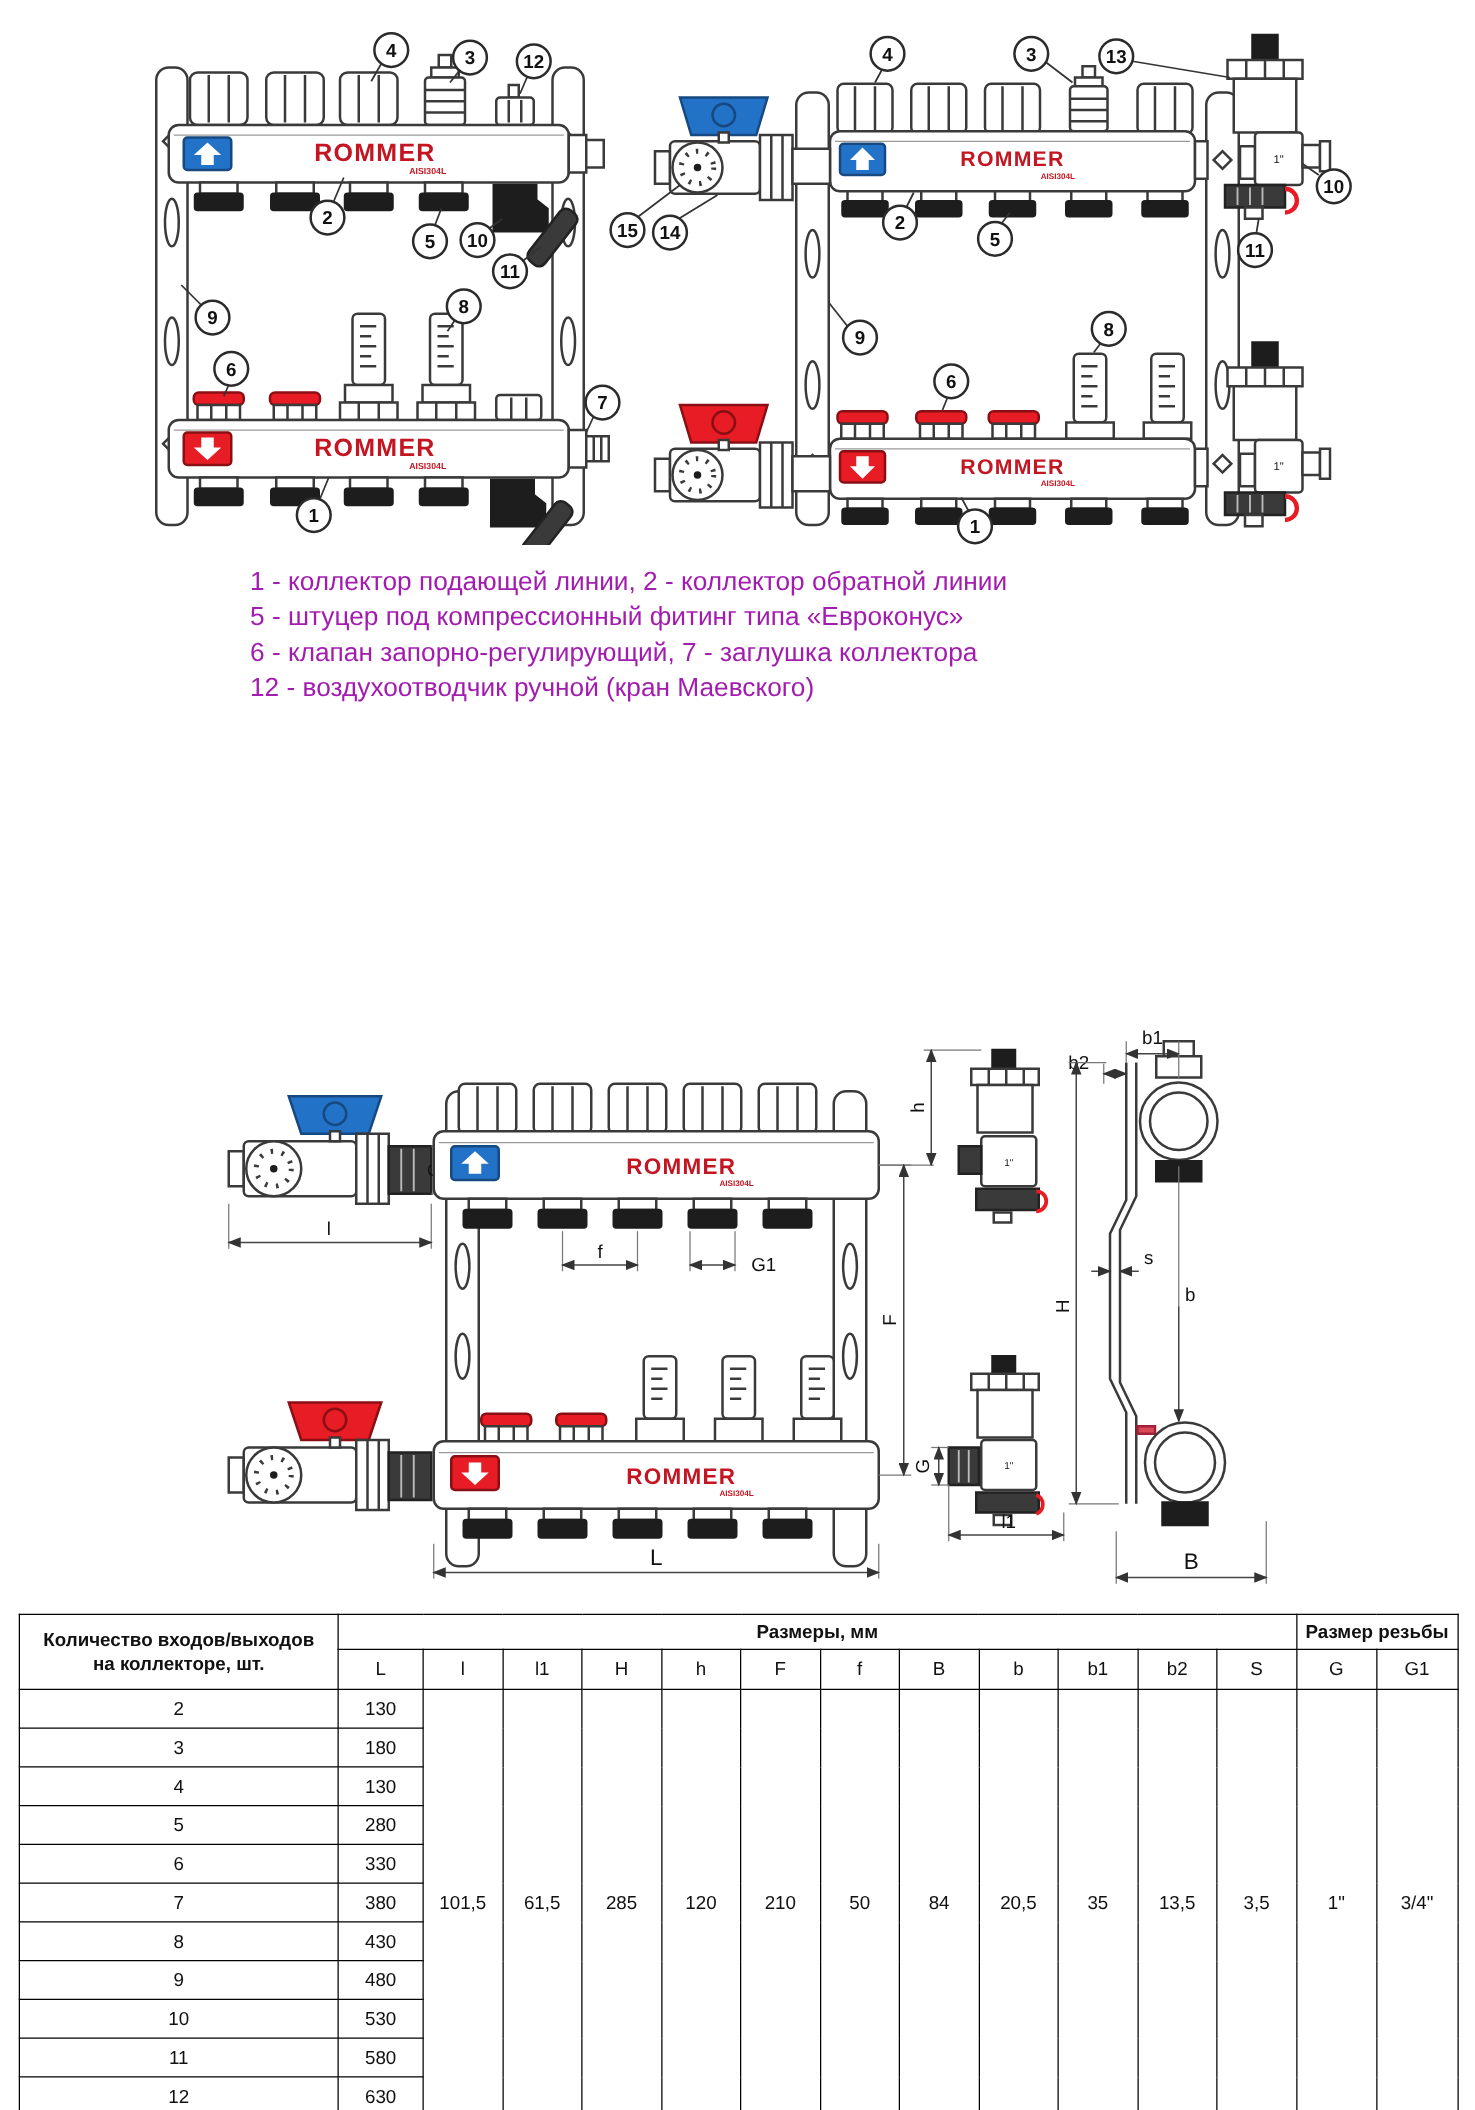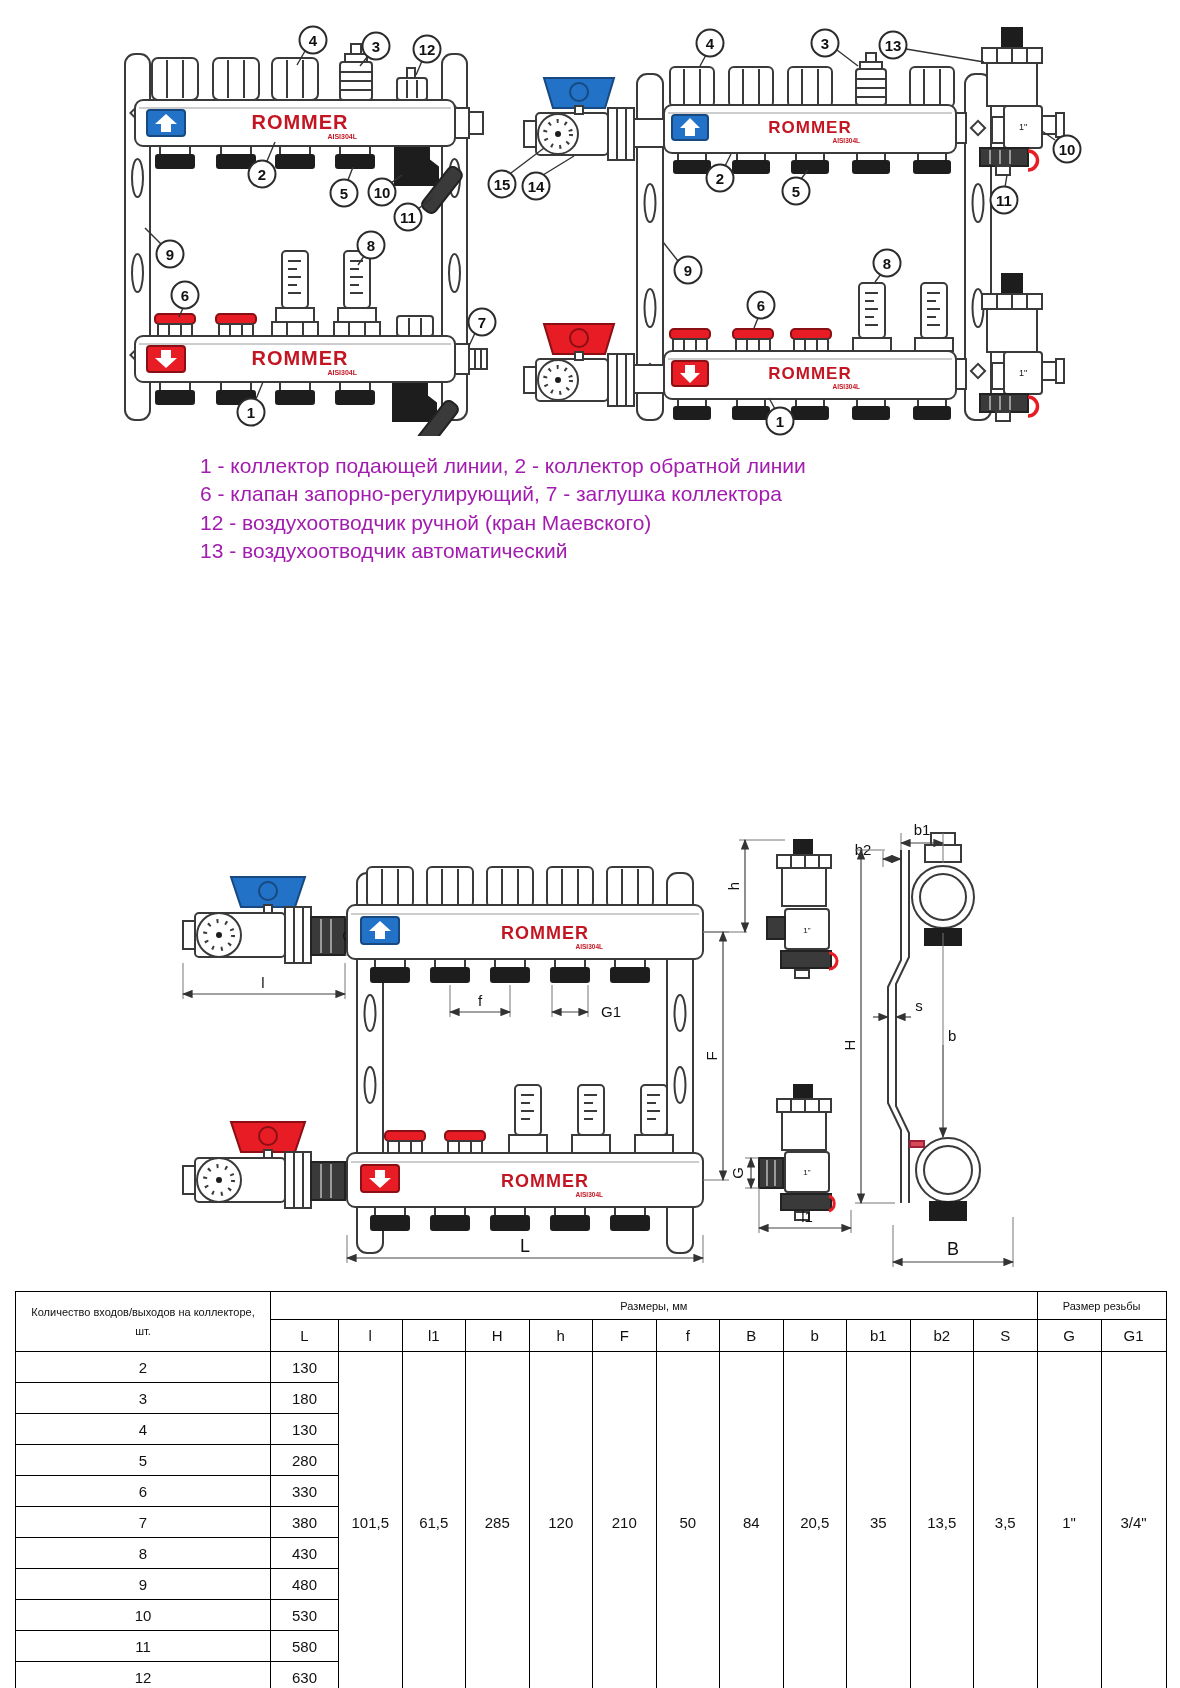--- a/index.html
+++ b/index.html
@@ -22,21 +22,21 @@
   .dim{stroke:#444;stroke-width:1.2;fill:none;}
   .ext{stroke:#777;stroke-width:1;fill:none;}
   .dimlbl{fill:#111;font-size:15px;}
   .dimlbl-lg{fill:#111;font-size:18px;}
   
   .spec-table{position:absolute;left:15px;top:1291px;width:1150px;
               border-collapse:collapse;table-layout:fixed;}
   .spec-table th,.spec-table td{border:1.6px solid #000;text-align:center;
               vertical-align:middle;font-size:15px;font-weight:400;
               color:#111;padding:0;background:#fff;}
-  .spec-table thead tr:first-child th{height:27px;font-size:11px;}
+  .spec-table thead tr:first-child th{height:27px;font-size:15px;font-weight:bold;}
   .spec-table thead tr:last-child th{height:31px;}
   .spec-table tbody td{height:30px;}
   .spec-table .h1col{font-size:15.5px;line-height:19px;padding:0 10px;}
 </style>
 </head>
 <body>
 
 <div class="page">
 
 <svg class="abs" style="left:95px;top:18px" width="402" height="418" viewBox="0 0 402 418">
@@ -507,23 +507,23 @@
     <g>
           <line class="leader" x1="295" y1="391" x2="289" y2="380"></line>
           <circle class="callout-circle" cx="300" cy="403" r="13.5"></circle>
           <text class="callout-num" x="300" y="408.5" text-anchor="middle">1</text>
         </g>
   </g>
 </svg>
 
 <div class="legend">
   <div>1 - коллектор подающей линии, 2 - коллектор обратной линии</div>
+  <div>5 - штуцер под компрессионный фитинг типа «Евроконус»</div>
   <div>6 - клапан запорно-регулирующий, 7 - заглушка коллектора</div>
   <div>12 - воздухоотводчик ручной (кран Маевского)</div>
-  <div>13 - воздухоотводчик автоматический</div>
 </div>
 
 <svg class="abs" style="left:95px;top:755px" width="970" height="515" viewBox="0 0 970 515">
   <defs>
     <marker id="arr" markerWidth="9" markerHeight="7" refX="8" refY="3.5" orient="auto-start-reverse">
       <path d="M0 0 L9 3.5 L0 7 Z" fill="#333"></path>
     </marker>
   </defs>
   <g class="ln">
 

